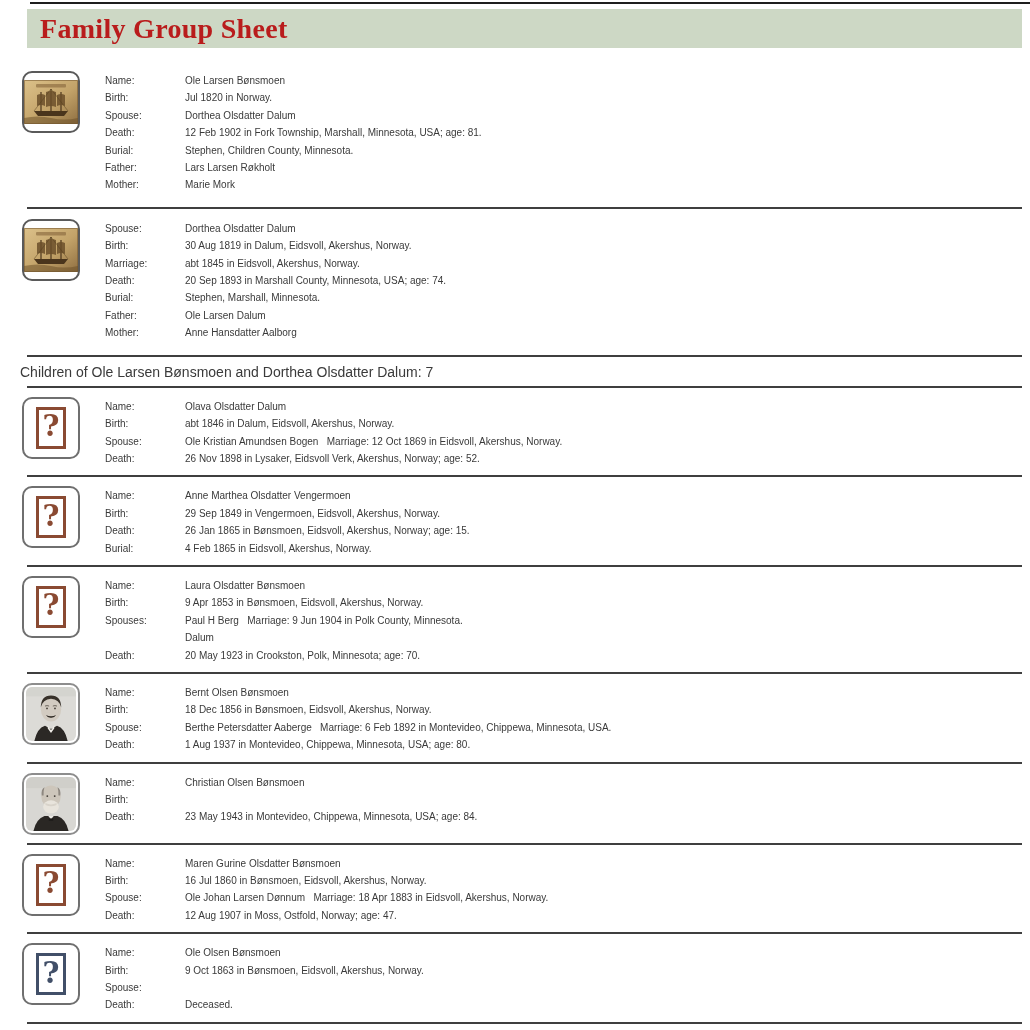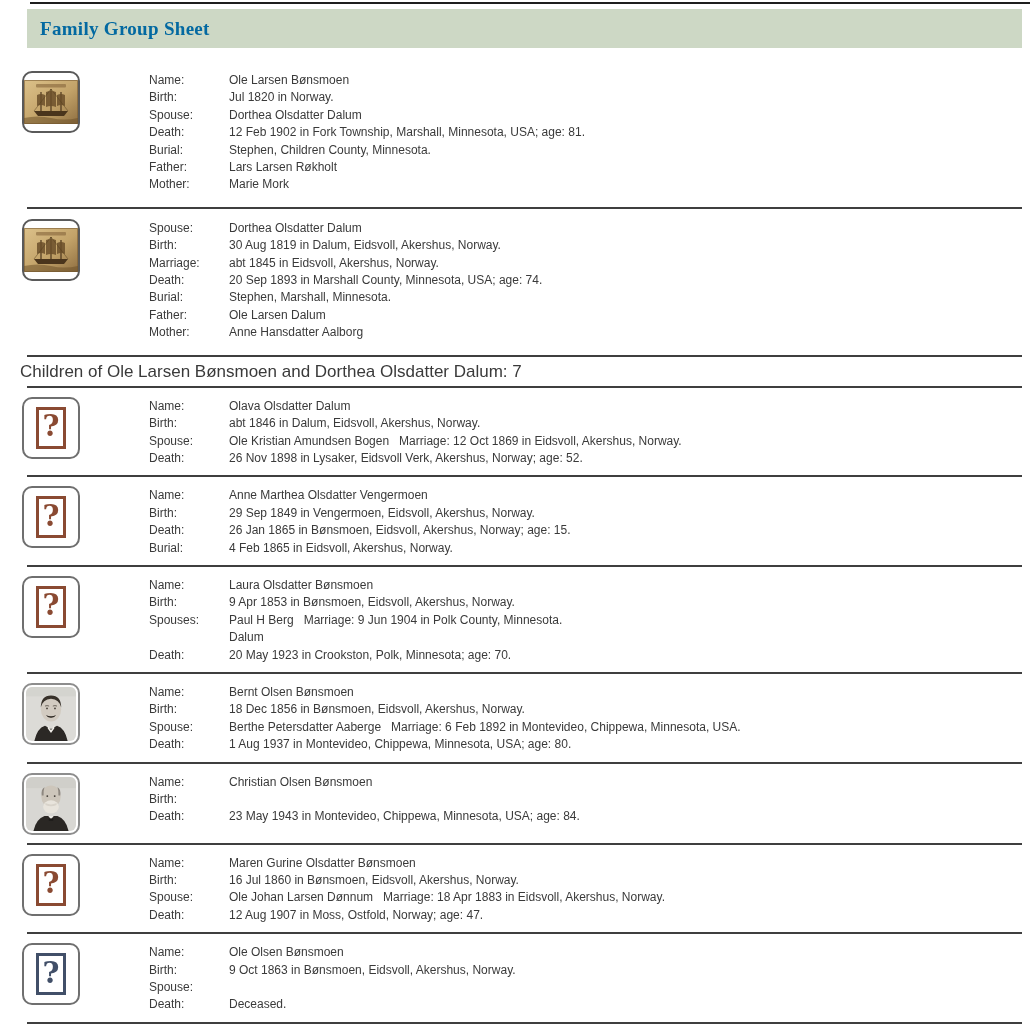--- a/index.html
+++ b/index.html
@@ -13,36 +13,36 @@
 
   .top-line { position: absolute; top: 2px; left: 30px; right: 0; height: 2px; background: #1e1e1e; }
 
   .header-bar {
     margin: 9px 8px 0 27px; height: 39px;
     background: var(--header-bg, #cdd8c5);
     display: flex; align-items: center; padding-left: 13px;
   }
   .header-bar h1 {
     font-family: "Liberation Serif", "DejaVu Serif", serif;
-    font-size: 19px; font-weight: 700; color: #0369a1; letter-spacing: 0.3px;
+    font-size: 28px; font-weight: 700; color: #b91c1c; letter-spacing: 0.3px;
   }
 
   .rule { margin: 0 8px 0 27px; border-top: 2px solid var(--rule-color, #3f3f3f); }
 
   .entry { display: flex; padding: 10px 8px 13px 22px; }
   .entry.first { padding-top: 23px; }
   .entry.child { padding: 9px 8px 8px 22px; }
 
   .photo-col { width: 83px; flex: 0 0 83px; }
   .rows { flex: 1; padding-top: 1px; }
-  .row { display: flex; line-height: 17.4px; font-size: 12px; margin-left: 44px; }
+  .row { display: flex; line-height: 17.4px; font-size: 10px; }
   .row .label { width: 80px; flex: 0 0 80px; }
   .row .value { white-space: pre-wrap; }
 
-  .children-heading { padding: 7px 8px 6px 20px; font-size: 17px; line-height: 16px; }
+  .children-heading { padding: 7px 8px 6px 20px; font-size: 14px; line-height: 16px; }
 
   .photo-frame {
     width: 58px; height: 62px;
     border: 2px solid #5a5a5a; border-radius: 10px;
     background: #fff;
     display: flex; align-items: center; justify-content: center;
     overflow: hidden;
   }
   .photo-frame.q { border-color: #6f6f6f; }
   .photo-frame.portrait { border-color: #8d8d8d; padding: 2px; }

